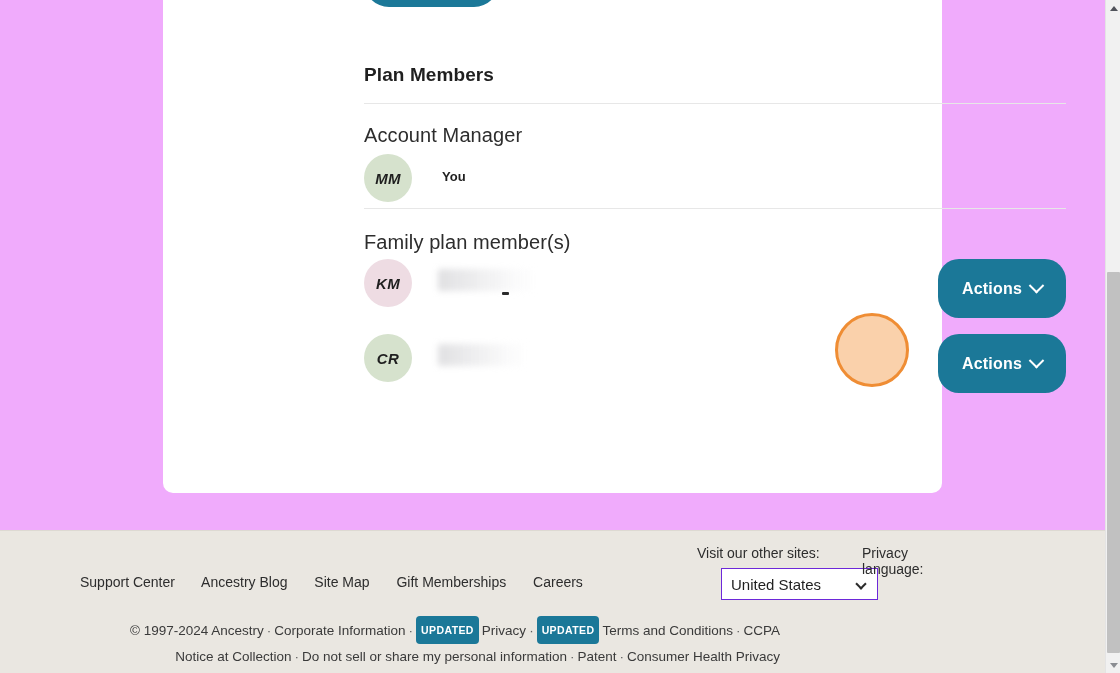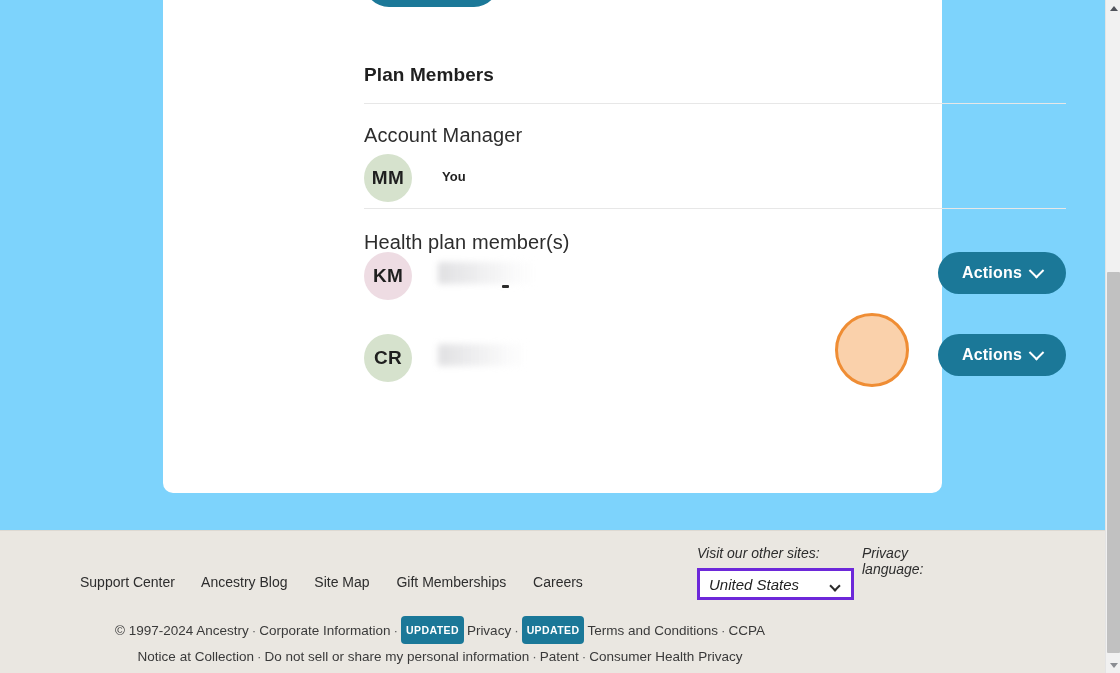--- a/index.html
+++ b/index.html
@@ -9,21 +9,21 @@
     width: 1120px; height: 673px;
     overflow: hidden;
     background: #f7f5f1;
     font-family: "Liberation Sans", sans-serif;
     -webkit-font-smoothing: antialiased;
   }
   .page {
     position: relative;
     width: 1120px;
     height: 673px;
-    background: #7dd3fc;
+    background: #f0abfc;
     overflow: hidden;
     padding-left: 12px;
   }
 
   
   .card {
     position: absolute;
     left: 163px;
     top: -60px;
     width: 779px;
@@ -82,35 +82,36 @@
   .section-label.sl2 { top: 291px; }
 
   
   .member-row {
     position: absolute;
     left: 201px;
     width: 702px;
     height: 48px;
   }
   .member-row.r-owner  { top: 214px; }
-  .member-row.r-m1     { top: 312px; }
+  .member-row.r-m1     { top: 319px; }
   .member-row.r-m2     { top: 394px; }
 
   .avatar {
     position: absolute;
     left: 0; top: 0;
     width: 48px; height: 48px;
     border-radius: 50%;
     display: flex;
     align-items: center;
     justify-content: center;
-    font-size: 19px;
+    font-size: 15px;
     font-weight: bold;
     color: #1f1f1f;
     letter-spacing: .3px;
+    font-style: italic;
   }
   .avatar.green { background: #d6e2cd; }
   .avatar.pink  { background: #eedce3; }
 
   .member-name {
     position: absolute;
     left: 78px;
     top: 15px;
     font-size: 13px;
     font-weight: bold;
@@ -143,21 +144,21 @@
     filter: blur(.6px);
     border-radius: 1px;
   }
 
   
   .actions-btn {
     position: absolute;
     top: 0;
     left: 574px;
     width: 128px;
-    height: 42px;
+    height: 59px;
     border: none;
     border-radius: 21px;
     background: #1b7898;
     color: #ffffff;
     font-family: "Liberation Sans", sans-serif;
     font-size: 16px;
     font-weight: bold;
     letter-spacing: .2px;
     cursor: pointer;
     display: flex;
@@ -208,58 +209,59 @@
   .footer-links a {
     color: #2d2d2d;
     text-decoration: none;
     margin-right: 23px;
   }
   .footer-selects {
     position: absolute;
     left: 697px;
     top: 545px;
   }
-  .sel-group { position: absolute; top: 0; font-style: italic; }
+  .sel-group { position: absolute; top: 0; }
   .sel-group.g1 { left: 0; }
   .sel-group.g2 { left: 165px; }
   .sel-label {
     font-size: 14px;
     color: #2d2d2d;
     display: block;
     margin-bottom: 7px;
   }
   .sel-box {
     position: relative;
     width: 157px;
     height: 32px;
     background: #ffffff;
-    border: 3px solid #6d28d9;
+    border: 1px solid #6d28d9;
     display: flex;
     align-items: center;
     padding-left: 9px;
     font-size: 15px;
     color: #1f1f1f;
     cursor: pointer;
+    margin-left: 24px;
   }
   .sel-chev {
     position: absolute;
     right: 12px;
     top: 11px;
     width: 8px; height: 8px;
     border-right: 2px solid #2b2b2b;
     border-bottom: 2px solid #2b2b2b;
     transform: rotate(45deg);
   }
 
   .legal {
     position: absolute;
     left: 0;
     top: 617px;
     width: 880px;
-    text-align: center;
+    text-align: right;
     font-size: 13.5px;
     line-height: 24px;
     color: #3a3a3a;
     padding: 0 100px;
   }
   .legal a { color: #3a3a3a; text-decoration: none; }
   .legal .sep { color: #5c5c5c; margin: 0 3px; }
   .badge {
     display: inline-block;
     background: #1b7898;
@@ -326,21 +328,21 @@
 
     <div class="section-label sl1">Account Manager</div>
 
     <div class="member-row r-owner">
       <div class="avatar green">MM</div>
       <div class="member-name">You</div>
     </div>
 
     <div class="divider d2"></div>
 
-    <div class="section-label sl2">Health plan member(s)</div>
+    <div class="section-label sl2">Family plan member(s)</div>
 
     <div class="member-row r-m1">
       <div class="avatar pink">KM</div>
       <div class="redacted n1"></div>
       <div class="redacted-tick"></div>
       <button class="actions-btn">
         <span>Actions</span>
         <span class="chev"></span>
       </button>
     </div>

